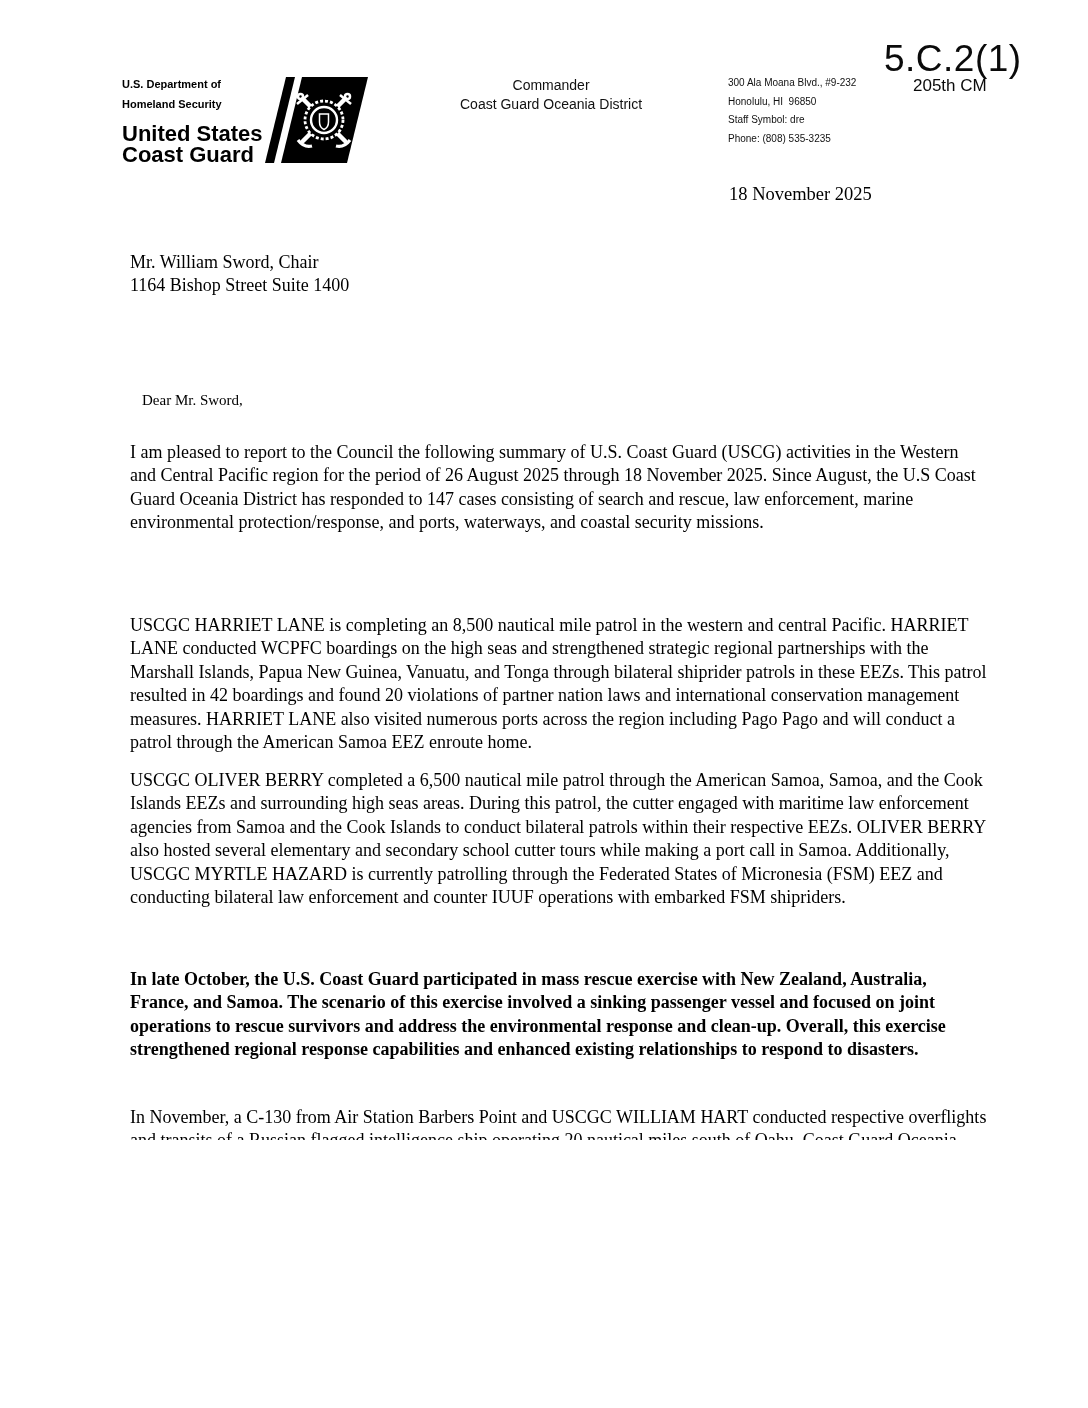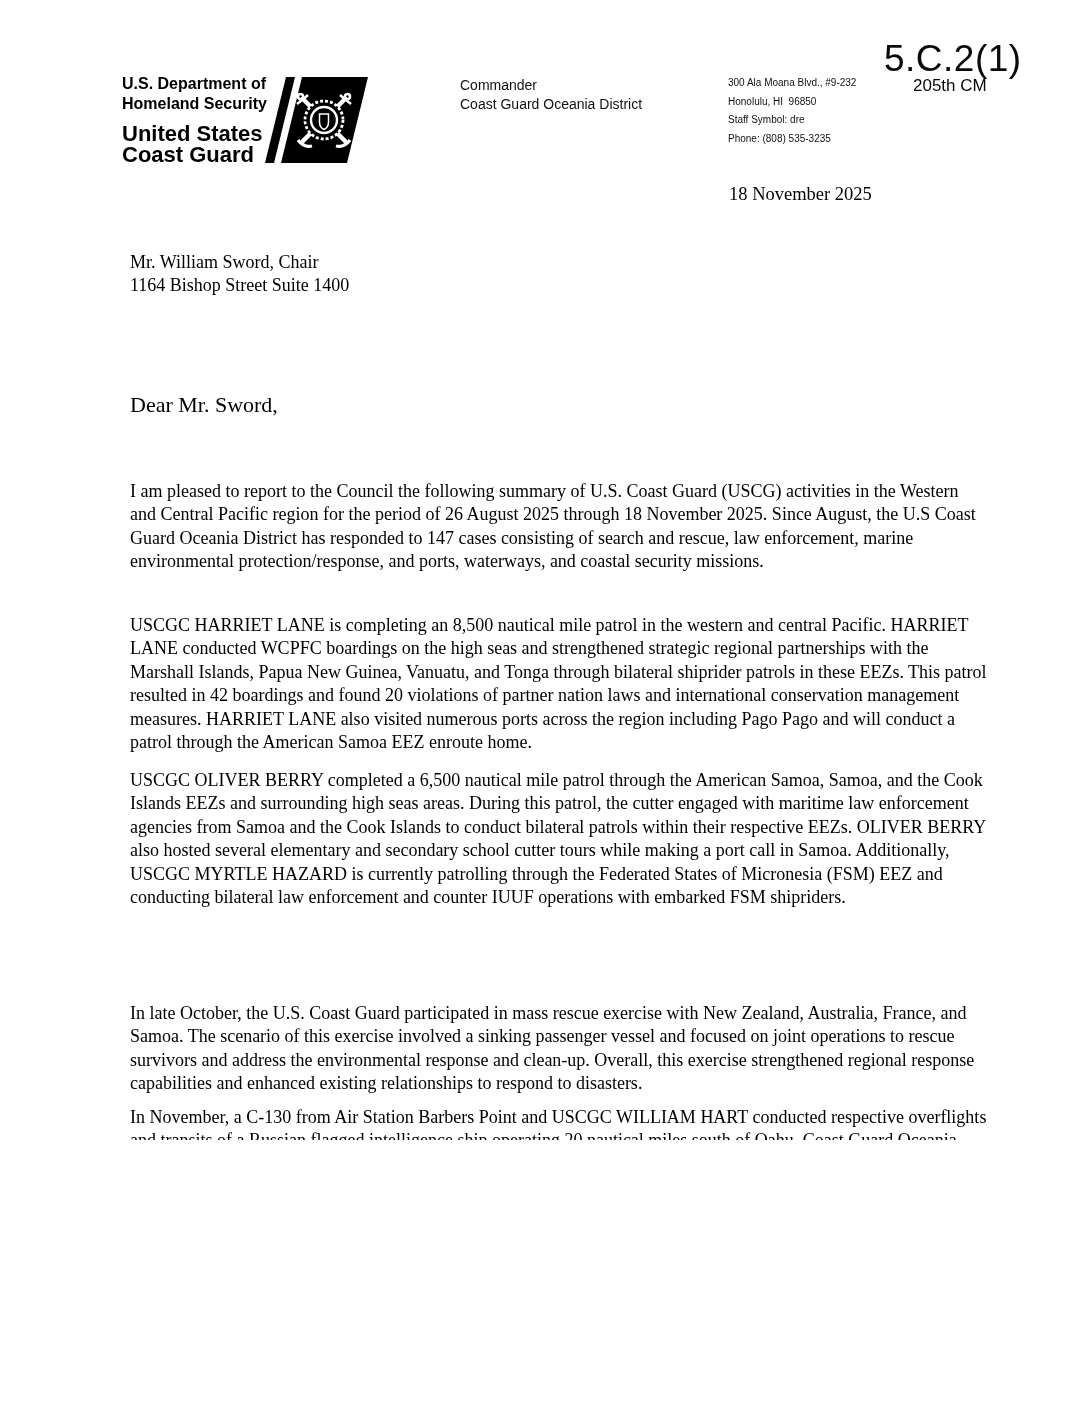--- a/index.html
+++ b/index.html
@@ -20,67 +20,67 @@
   }
   .corner-sub {
     position: absolute; left: 913px; top: 76px;
     font-family: "Liberation Sans", sans-serif;
     font-size: 17px; color: #0a0a0a;
   }
 
   .lh-dept {
     position: absolute; left: 122px; top: 74px;
     font-family: "Liberation Sans", sans-serif;
-    font-weight: bold; font-size: 16px; line-height: 20px; color: #000;
+    font-weight: bold; font-size: 11px; line-height: 20px; color: #000;
   }
   .lh-service {
     position: absolute; left: 122px; top: 123px;
     font-family: "Liberation Sans", sans-serif;
     font-weight: bold; font-size: 22px; line-height: 21px; color: #000;
   }
   .lh-logo { position: absolute; left: 262px; top: 77px; }
 
   .lh-office {
     position: absolute; left: 460px; top: 76px;
     font-family: "Liberation Sans", sans-serif;
-    font-size: 14px; line-height: 18.5px; color: #111;
+    font-size: 14px; line-height: 18.5px; color: #111; text-align: center;
   }
   .lh-contact {
     position: absolute; left: 728px; top: 74px;
     font-family: "Liberation Sans", sans-serif;
     font-size: 10px; line-height: 18.5px; color: #111;
   }
   .lh-contact div, .lh-office div, .recipient div { white-space: pre-wrap; }
 
   
   .date {
     position: absolute; left: 729px; top: 184px;
     font-family: "Liberation Serif", serif;
     font-size: 18.5px; color: #000;
   }
   .recipient {
     position: absolute; left: 130px; top: 251px;
     font-family: "Liberation Serif", serif;
     font-size: 18px; line-height: 22.6px; color: #000;
   }
   .salutation {
-    position: absolute; left: 130px; top: 392px;
+    position: absolute; left: 142px; top: 392px;
     font-family: "Liberation Serif", serif;
-    font-size: 22px; color: #000;
+    font-size: 15px; color: #000;
   }
   .para {
     position: absolute; left: 130px; width: 858px;
     font-family: "Liberation Serif", serif;
     font-size: 18px; line-height: 23.4px; color: #000;
     text-align: left;
   }
-  .p1 { top: 441px; margin-top: 39px; }
+  .p1 { top: 441px; }
   .p2 { top: 614px; }
   .p3 { top: 769px; }
-  .p4 { top: 1002px; }
+  .p4 { top: 968px; font-weight: bold; }
   .p5 { top: 1106px; }
 </style>
 </head>
 <body>
 
 <div class="page">
 
   <div class="corner-code">5.C.2(1)</div>
   <div class="corner-sub">205th CM</div>
 

